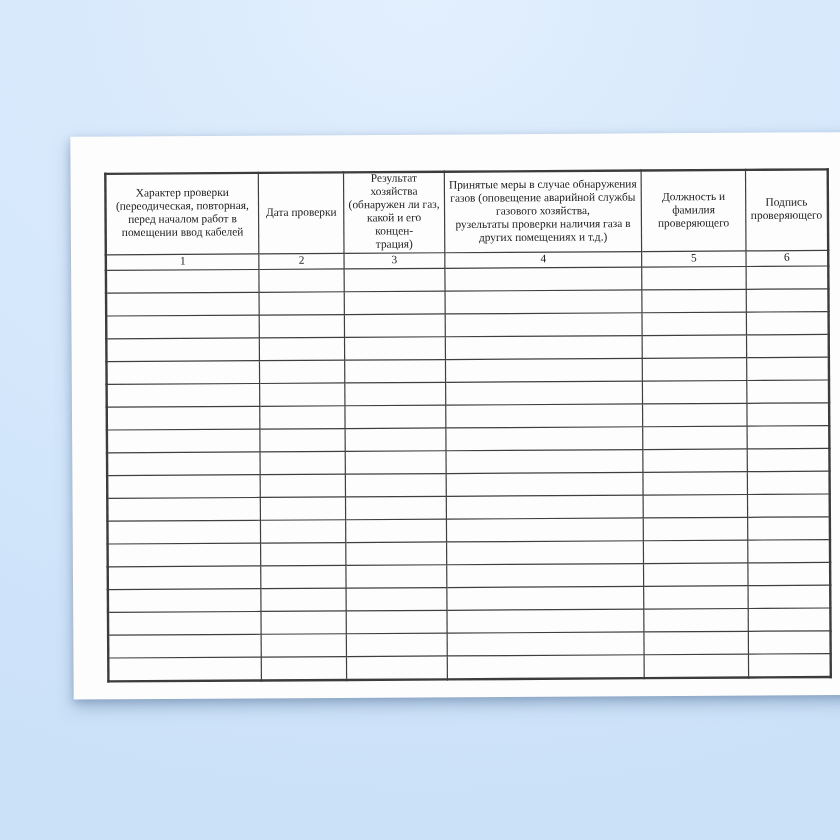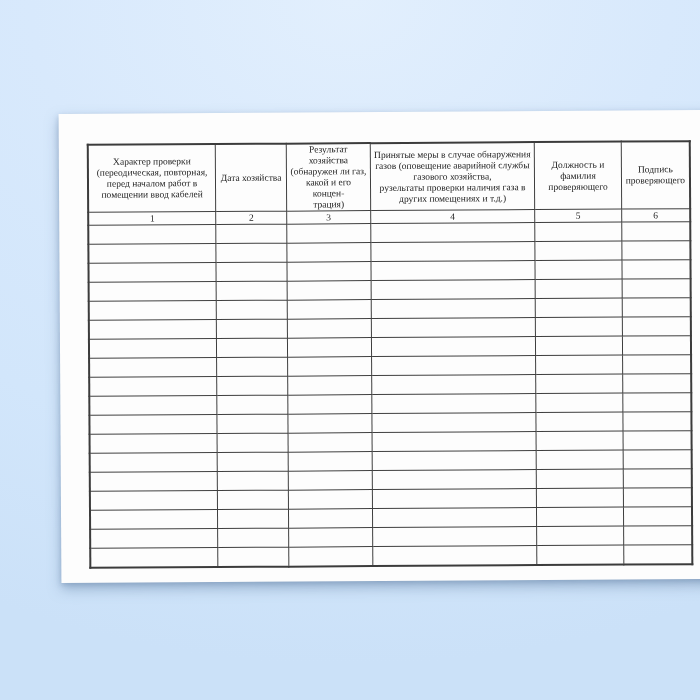--- a/index.html
+++ b/index.html
@@ -83,21 +83,21 @@
           <col class="c4">
           <col class="c5">
           <col class="c6">
       </colgroup>
       <thead>
         <tr class="header-row">
           <th>Характер  проверки
 (переодическая, повторная,
 перед началом работ в
 помещении ввод кабелей</th>
-          <th>Дата хозяйства</th>
+          <th>Дата проверки</th>
           <th>Результат хозяйства
 (обнаружен ли газ,
 какой и его концен-
 трация)</th>
           <th>Принятые меры в случае обнаружения
 газов (оповещение аварийной службы
 газового хозяйства,
 рузельтаты проверки наличия газа в
 других помещениях и т.д.)</th>
           <th>Должность и

